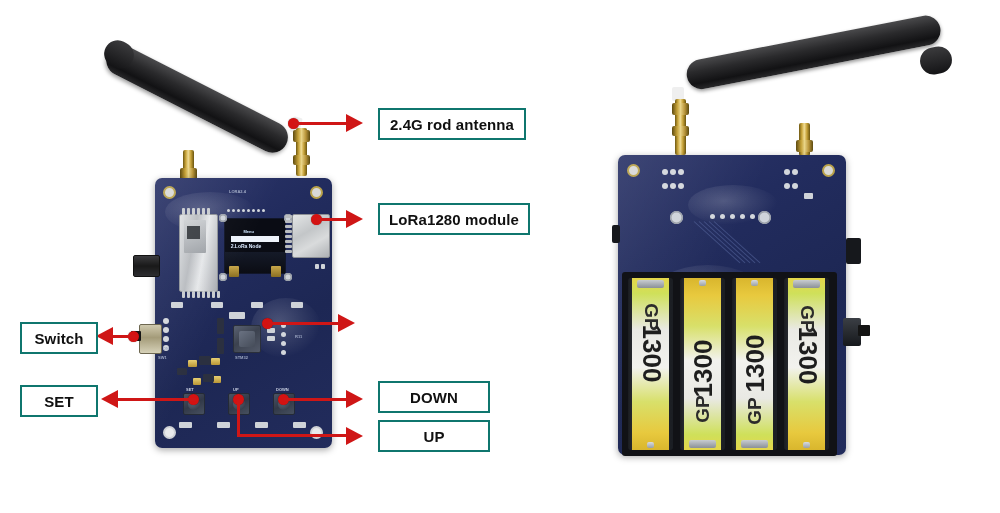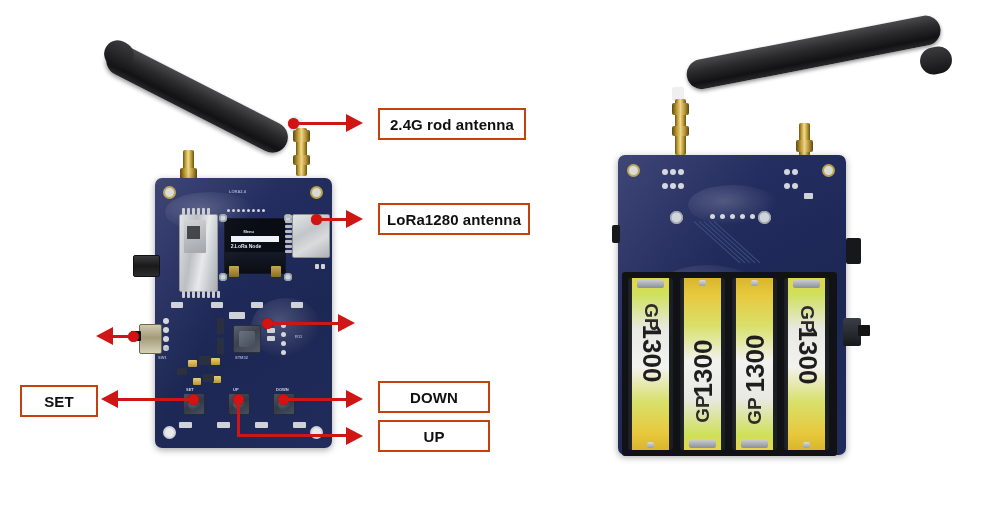--- a/index.html
+++ b/index.html
@@ -2,21 +2,21 @@
 <html><head>
 <meta charset="utf-8">
 <style>
   html,body{margin:0;padding:0;background:#ffffff;}
   body{width:1000px;height:513px;position:relative;overflow:hidden;
        font-family:"Liberation Sans","DejaVu Sans",sans-serif;}
   .stage{position:absolute;inset:0;background:#ffffff;}
 
   
   .callout{position:absolute;box-sizing:border-box;
-           border:2px solid #c2410c;background:#ffffff;
+           border:2px solid #0f766e;background:#ffffff;
            display:flex;align-items:center;justify-content:center;
            color:#101010;font-weight:700;letter-spacing:.1px;
            white-space:nowrap;}
   .callout span{pointer-events:none;}
 
   
   .lead{position:absolute;background:#cf1616;}
   .lead.h{height:3px;}
   .lead.v{width:3px;}
   .dot{position:absolute;width:11px;height:11px;border-radius:50%;
@@ -414,30 +414,33 @@
   <div class="lead h" style="left:294px;top:122px;width:52px;"></div>
   <div class="arrow right" style="left:346px;top:114px;"></div>
   <div class="callout" style="left:378px;top:108px;width:148px;height:32px;font-size:15px;">
     <span>2.4G rod antenna</span>
   </div>
 
   <div class="dot" style="left:311px;top:214px;"></div>
   <div class="lead h" style="left:317px;top:218px;width:29px;"></div>
   <div class="arrow right" style="left:346px;top:210px;"></div>
   <div class="callout" style="left:378px;top:203px;width:152px;height:32px;font-size:15px;">
-    <span>LoRa1280 antenna</span>
+    <span>LoRa1280 module</span>
   </div>
 
   <div class="dot" style="left:262px;top:318px;"></div>
   <div class="lead h" style="left:268px;top:322px;width:70px;"></div>
   <div class="arrow right" style="left:338px;top:314px;"></div>
 
   <div class="dot" style="left:128px;top:331px;"></div>
   <div class="lead h" style="left:113px;top:335px;width:22px;"></div>
   <div class="arrow left" style="left:96px;top:327px;"></div>
+  <div class="callout" style="left:20px;top:322px;width:78px;height:32px;font-size:15px;">
+    <span>Switch</span>
+  </div>
 
   <div class="dot" style="left:188px;top:394px;"></div>
   <div class="lead h" style="left:118px;top:398px;width:78px;"></div>
   <div class="arrow left" style="left:101px;top:390px;"></div>
   <div class="callout" style="left:20px;top:385px;width:78px;height:32px;font-size:15px;">
     <span>SET</span>
   </div>
 
   <div class="dot" style="left:278px;top:394px;"></div>
   <div class="lead h" style="left:284px;top:398px;width:62px;"></div>

